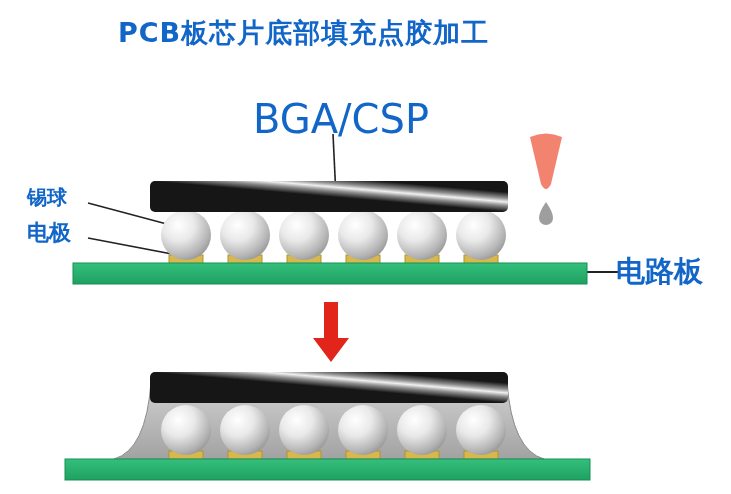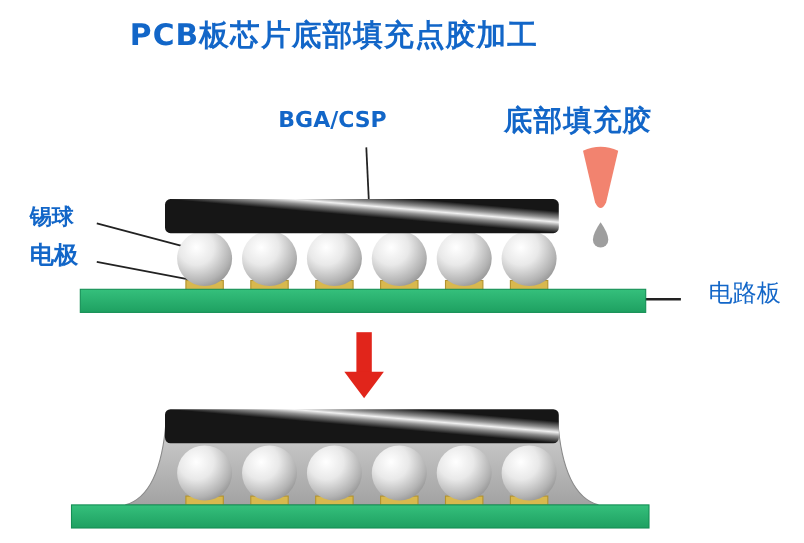--- a/index.html
+++ b/index.html
@@ -19,25 +19,25 @@
     height: 494px;
   }
   .lbl {
     position: absolute;
     color: #1266c8;
     white-space: nowrap;
     line-height: 1.1;
     user-select: none;
   }
   .title { left: 118px; top: 18px; font-size: 27px; font-weight: 600; letter-spacing: 1px; }
-  .bga   { left: 253px; top: 97px;  font-size: 20px; font-weight: 700; }
+  .bga   { left: 253px; top: 97px;  font-size: 40px; font-weight: 400; }
   .glue  { left: 458px; top: 96px;  font-size: 26px; font-weight: 600; letter-spacing: 1px; }
   .ball  { left: 27px;  top: 186px; font-size: 20px; font-weight: 600; }
   .elec  { left: 27px;  top: 221px; font-size: 22px; font-weight: 600; }
-  .board { left: 644px; top: 256px; font-size: 22px; font-weight: 400; }
+  .board { left: 616px; top: 256px; font-size: 29px; font-weight: 700; }
 </style>
 </head>
 <body>
 
 <div class="stage">
 
   <svg viewBox="0 0 731 494">
     <defs>
       <linearGradient id="chipGrad" x1="0" y1="1" x2="1" y2="0">
         <stop offset="0" stop-color="#161616"></stop>
@@ -129,18 +129,17 @@
       </g>
 
       <rect x="150" y="372" width="358" height="31" rx="5" fill="url(#chipGrad)"></rect>
 
       <rect x="65" y="459" width="525" height="21" fill="url(#pcbGrad)" stroke="#158f55" stroke-width="1"></rect>
     </g>
   </svg>
 
   <div class="lbl title">PCB板芯片底部填充点胶加工</div>
   <div class="lbl bga">BGA/CSP</div>
-  <div class="lbl glue">底部填充胶</div>
   <div class="lbl ball">锡球</div>
   <div class="lbl elec">电极</div>
   <div class="lbl board">电路板</div>
 
 </div>
 
 </body></html>

